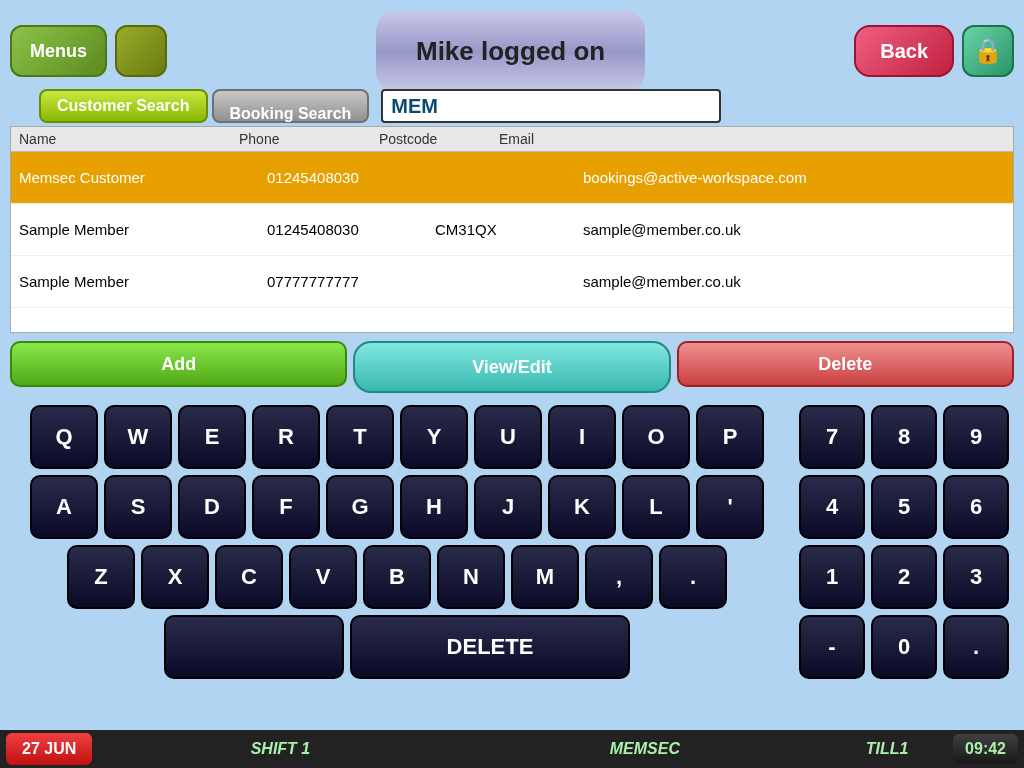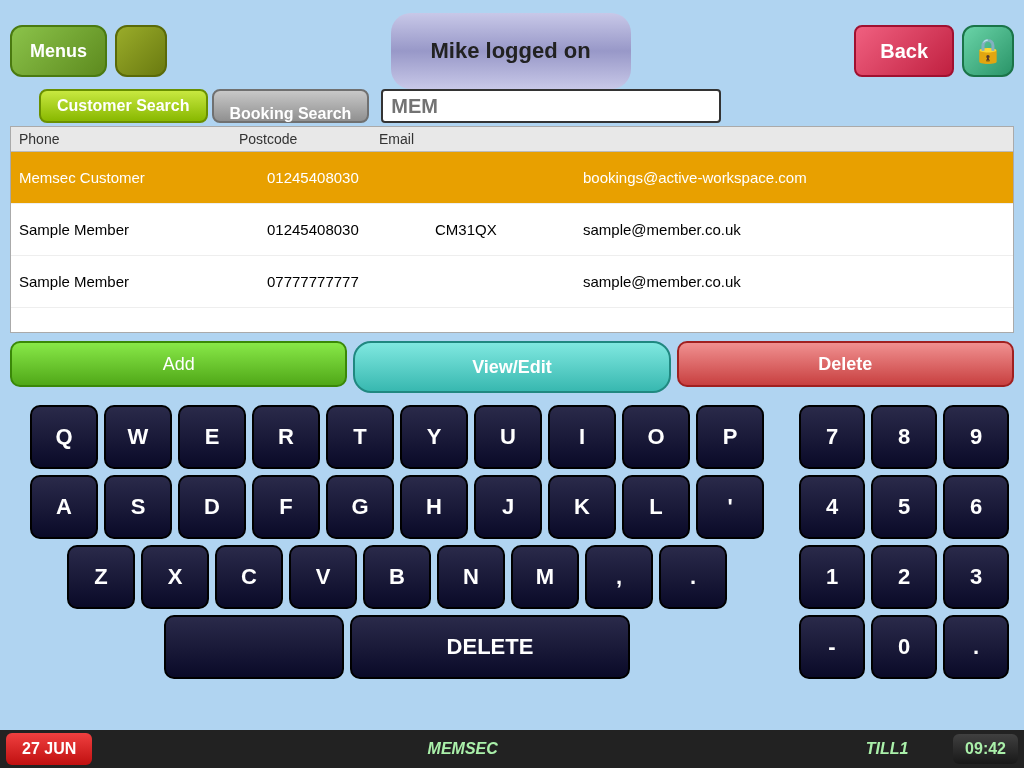--- a/index.html
+++ b/index.html
@@ -44,29 +44,29 @@
     }
     .header-title-wrapper {
       flex: 1;
       display: flex;
       justify-content: center;
     }
     .header-title {
       background: linear-gradient(180deg, #c8c8e8 0%, #9898c8 50%, #c8c8e8 100%);
       border-radius: 20px;
       padding: 25px 40px;
-      font-size: 22px;
+      font-size: 26px;
       font-weight: bold;
       color: #222;
       text-align: left;
     }
     .btn-back {
       background: linear-gradient(135deg, #f06080, #c02040);
       border: 2px solid #a01030;
-      border-radius: 8px;
+      border-radius: 16px;
       color: white;
       font-size: 20px;
       font-weight: bold;
       padding: 10px 24px;
       cursor: pointer;
       height: 52px;
     }
     .btn-lock {
       background: linear-gradient(135deg, #6ad4a8, #2a9468);
       border: 2px solid #1a7448;
@@ -120,21 +120,21 @@
     .search-input {
       flex: 1;
       max-width: 340px;
       border: 2px solid #333;
       border-radius: 4px;
       font-size: 20px;
       font-weight: bold;
       padding: 2px 8px;
       background: white;
       height: 34px;
-      color: #737373;
+      color: #0c4a6e;
     }
 
     
     .table-area {
       margin: 0 10px;
       background: white;
       border: 1px solid #aaa;
     }
     .table-header {
       display: grid;
@@ -173,21 +173,21 @@
       padding: 8px 10px;
       background: #b0d4f1;
     }
     .btn-add {
       flex: 1;
       background: linear-gradient(180deg, #88e848, #50a818);
       border: 2px solid #3a8808;
       border-radius: 10px;
       color: white;
       font-size: 18px;
-      font-weight: normal;
+      font-weight: bold;
       padding: 10px;
       cursor: pointer;
       height: 46px;
     }
     .btn-viewedit {
       flex: 1;
       background: linear-gradient(180deg, #80e8e0, #38b8b0);
       border: 2px solid #208880;
       border-radius: 18px;
       color: white;
@@ -335,20 +335,21 @@
 
 <div class="search-bar">
   <button class="tab-customer">Customer Search</button>
   <button class="tab-booking">Booking Search</button>
   <div class="search-divider"></div>
   <input class="search-input" type="text" value="MEM" style="">
 </div>
 
 <div class="table-area">
   <div class="table-header">
+    <span>Name</span>
     <span>Phone</span>
     <span>Postcode</span>
     <span>Email</span>
   </div>
   <div class="table-body" id="table-body">
   <div class="table-row selected">
       <span>Memsec Customer</span>
       <span>01245408030</span>
       <span></span>
       <span>bookings@active-workspace.com</span>
@@ -435,16 +436,17 @@
       <div class="key-row">
         <div class="num-key">-</div>
         <div class="num-key">0</div>
         <div class="num-key">.</div>
       </div>
     </div>
 </div>
 
 <div class="status-bar">
   <div class="status-date">27 JUN</div>
+  <div class="status-item">SHIFT 1</div>
   <div class="status-item">MEMSEC</div>
   <div class="status-till">TILL1</div>
   <div class="status-time">09:42</div>
 </div>
 
 </body></html>

